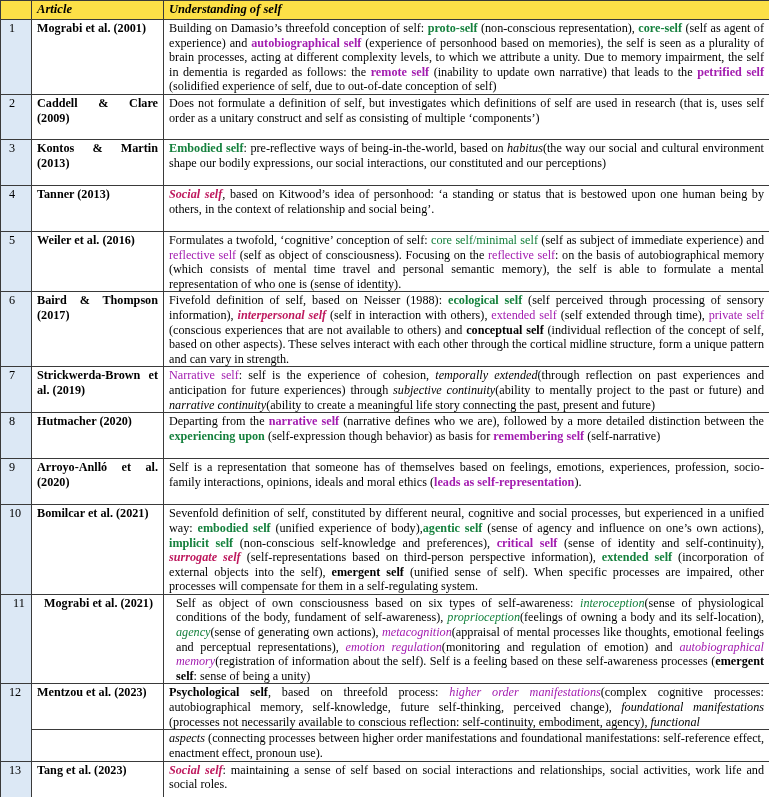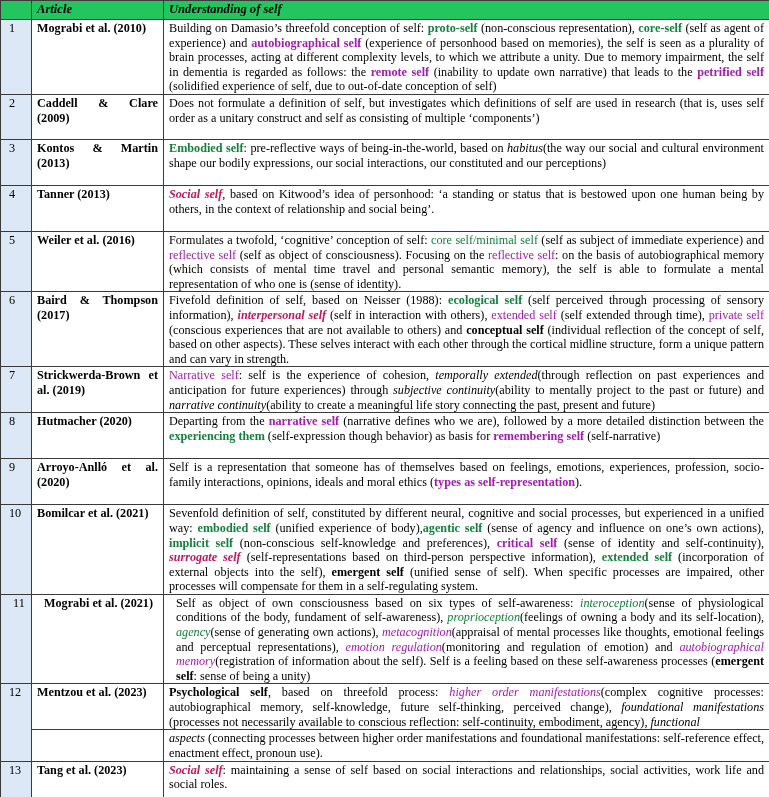--- a/index.html
+++ b/index.html
@@ -2,21 +2,21 @@
 <html><head>
 <meta charset="utf-8">
 <style>
   html, body { margin: 0; padding: 0; background: #ffffff; }
   body { width: 769px; height: 797px; overflow: hidden; font-family: "Liberation Serif", serif; color: #000; }
   table { border-collapse: collapse; width: 769px; table-layout: fixed; font-size: 12.2px; line-height: 14.6px; }
   col.c-num { width: 31px; }
   col.c-art { width: 132px; }
   col.c-und { width: 606px; }
   th, td { border: 1px solid #3a3a3a; vertical-align: top; padding: 1px 5px 0 5px; }
-  thead th { background: #22c55e; font-style: italic; font-weight: bold; text-align: left; height: 17px; padding-top: 1px; font-size: 12.6px; }
+  thead th { background: #fde047; font-style: italic; font-weight: bold; text-align: left; height: 17px; padding-top: 1px; font-size: 12.6px; }
   td.num { background: #dce8f5; text-align: left; padding-left: 8px; }
   td.art { font-weight: bold; }
   td.art .just { text-align: justify; text-align-last: left; }
   td.und { text-align: justify; }
   .t-gold { color: #15803d; }
   .t-blue { color: #a21caf; }
   .t-green { color: #15803d; }
   .t-red { color: #be185d; font-style: italic; }
   .b { font-weight: bold; }
   .i { font-style: italic; }
@@ -49,21 +49,21 @@
     <tr>
       <th></th>
       <th>Article</th>
       <th>Understanding of self</th>
     </tr>
   </thead>
   <tbody id="tbody">
     <tr class="r1">
       <td class="num">1</td>
       <td class="art">
-          <div class="just">Mograbi et al. (2010)</div>
+          <div class="just">Mograbi et al. (2001)</div>
         </td>
       <td class="und"><span>Building on Damasio’s threefold conception of self: </span><span class="t-gold b">proto-self</span><span> (non-conscious representation), </span><span class="t-gold b">core-self</span><span> (self as agent of experience) and </span><span class="t-blue b">autobiographical self</span><span> (experience of personhood based on memories), the self is seen as a plurality of brain processes, acting at different complexity levels, to which we attribute a unity. Due to memory impairment, the self in dementia is regarded as follows: the </span><span class="t-blue b">remote self</span><span> (inability to update own narrative) that leads to the </span><span class="t-blue b">petrified self</span><span> (solidified experience of self, due to out-of-date conception of self)</span></td>
     </tr>
     <tr class="r2">
       <td class="num">2</td>
       <td class="art">
           <div class="just">Caddell &amp; Clare (2009)</div>
         </td>
       <td class="und"><span>Does not formulate a definition of self, but investigates which definitions of self are used in research (that is, uses self order as a unitary construct and self as consisting of multiple ‘components’)</span></td>
     </tr>
@@ -100,28 +100,28 @@
       <td class="art">
           <div class="just">Strickwerda-Brown et al. (2019)</div>
         </td>
       <td class="und"><span class="t-blue">Narrative self</span><span>: self is the experience of cohesion, </span><span class="i">temporally extended</span><span>(through reflection on past experiences and anticipation for future experiences) through </span><span class="i">subjective continuity</span><span>(ability to mentally project to the past or future) and </span><span class="i">narrative continuity</span><span>(ability to create a meaningful life story connecting the past, present and future)</span></td>
     </tr>
     <tr class="r8">
       <td class="num">8</td>
       <td class="art">
           <div class="just">Hutmacher (2020)</div>
         </td>
-      <td class="und"><span>Departing from the </span><span class="t-blue b">narrative self</span><span> (narrative defines who we are), followed by a more detailed distinction between the </span><span class="t-green b">experiencing them</span><span> (self-expression though behavior) as basis for </span><span class="t-blue b">remembering self</span><span> (self-narrative)</span></td>
+      <td class="und"><span>Departing from the </span><span class="t-blue b">narrative self</span><span> (narrative defines who we are), followed by a more detailed distinction between the </span><span class="t-green b">experiencing upon</span><span> (self-expression though behavior) as basis for </span><span class="t-blue b">remembering self</span><span> (self-narrative)</span></td>
     </tr>
     <tr class="r9">
       <td class="num">9</td>
       <td class="art">
           <div class="just">Arroyo-Anlló et al. (2020)</div>
         </td>
-      <td class="und"><span>Self is a representation that someone has of themselves based on feelings, emotions, experiences, profession, socio-family interactions, opinions, ideals and moral ethics (</span><span class="t-blue b">types as self-representation</span><span>).</span></td>
+      <td class="und"><span>Self is a representation that someone has of themselves based on feelings, emotions, experiences, profession, socio-family interactions, opinions, ideals and moral ethics (</span><span class="t-blue b">leads as self-representation</span><span>).</span></td>
     </tr>
     <tr class="r10">
       <td class="num">10</td>
       <td class="art">
           <div class="just">Bomilcar et al. (2021)</div>
         </td>
       <td class="und"><span>Sevenfold definition of self, constituted by different neural, cognitive and social processes, but experienced in a unified way: </span><span class="t-green b">embodied self</span><span> (unified experience of body),</span><span class="t-gold b">agentic self</span><span> (sense of agency and influence on one’s own actions), </span><span class="t-green b">implicit self</span><span> (non-conscious self-knowledge and preferences), </span><span class="t-blue b">critical self</span><span> (sense of identity and self-continuity), </span><span class="t-red b">surrogate self</span><span> (self-representations based on third-person perspective information), </span><span class="t-green b">extended self</span><span> (incorporation of external objects into the self), </span><span class="b">emergent self</span><span> (unified sense of self). When specific processes are impaired, other processes will compensate for them in a self-regulating system.</span></td>
     </tr>
     <tr class="r11">
       <td class="num">11</td>

